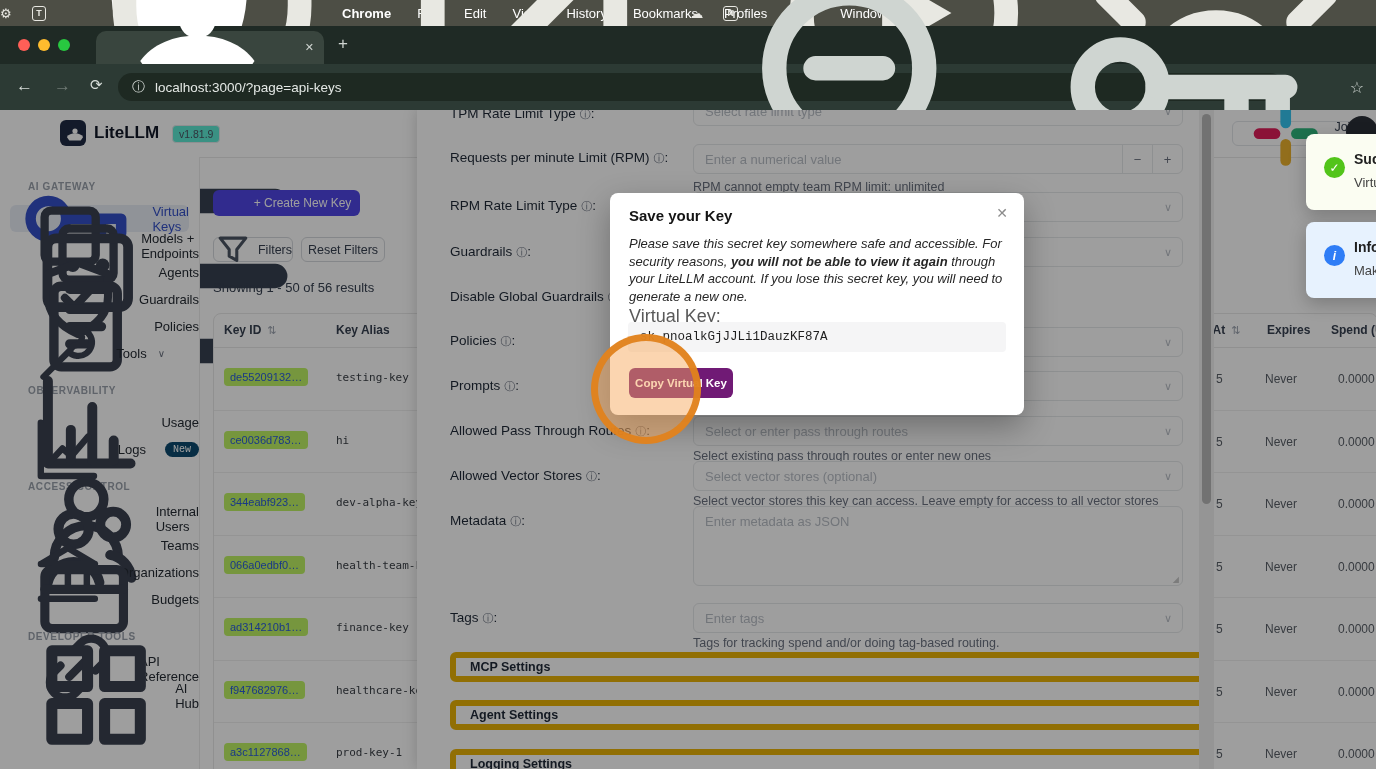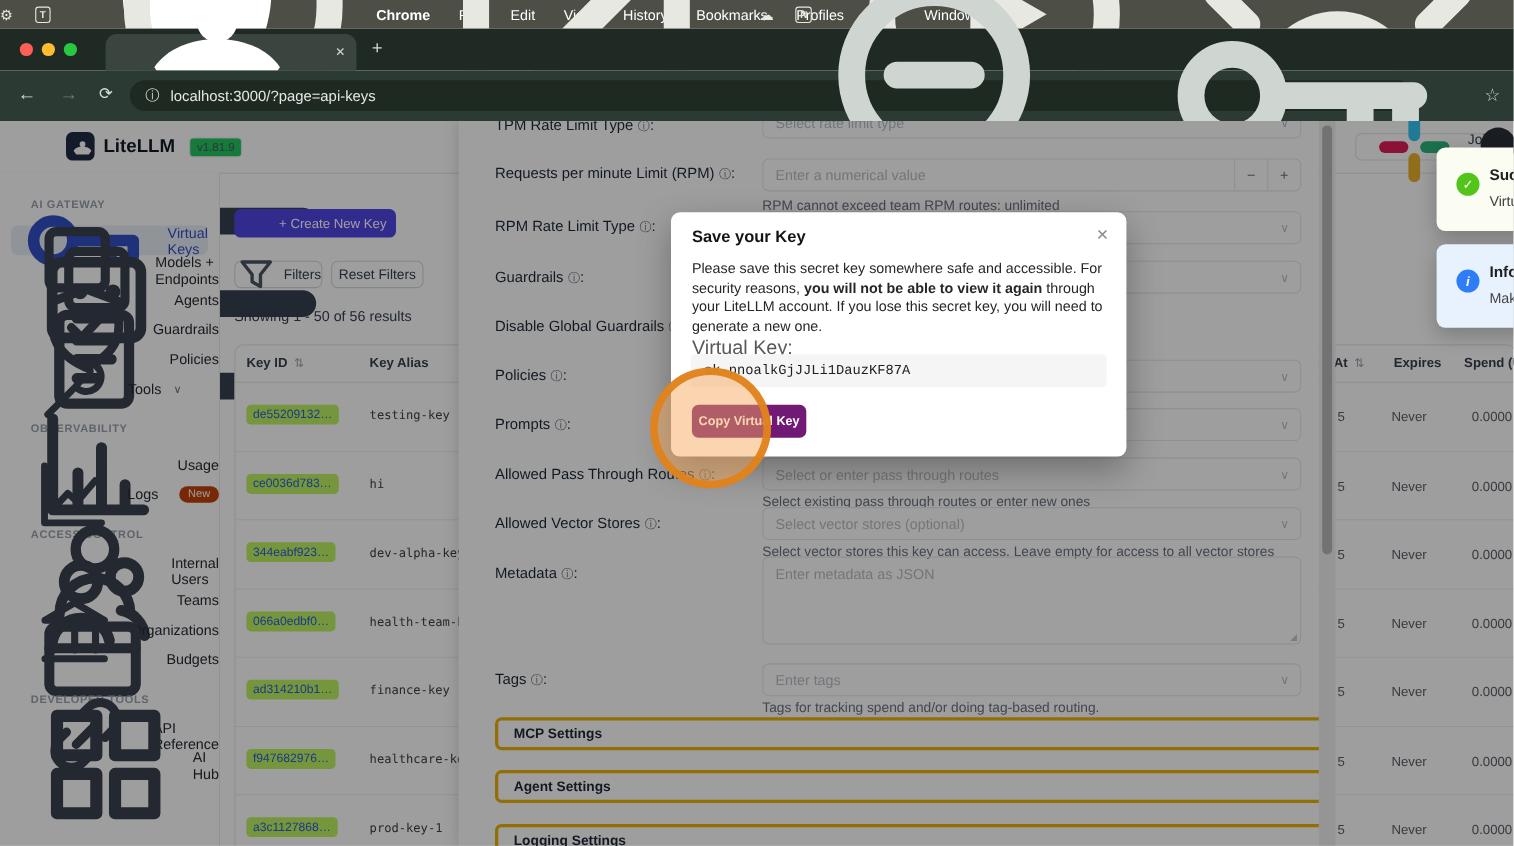--- a/index.html
+++ b/index.html
@@ -30,35 +30,35 @@
   .ub-right svg{width:16px;height:16px;display:block;}
   
   .page{position:absolute;left:0;top:110px;width:1376px;height:659px;background:#fff;overflow:hidden;}
   .pg-header{position:absolute;left:0;top:0;width:1376px;height:47px;border-bottom:1px solid #e8e8e8;background:#fff;}
   .hamb{position:absolute;left:24px;top:16px;color:#374151;}
   .hamb svg{width:16px;height:16px;}
   .logo-sq{position:absolute;left:60px;top:10px;width:26px;height:26px;border-radius:6px;background:#1f2a44;}
   .logo-sq svg{width:22px;height:22px;margin:2px;}
   .logo-txt{position:absolute;left:94px;top:13px;font-size:17px;font-weight:bold;color:#111827;}
   .ver{position:absolute;left:172px;top:15px;font-size:10.5px;color:#4b5563;border:1px solid #e5e7eb;
-    background:#22c55e;border-radius:4px;padding:2px 6px;}
+    background:#5eead4;border-radius:4px;padding:2px 6px;}
   .slack-btn{position:absolute;left:1232px;top:11px;height:25px;border:1px solid #e2e5e9;border-radius:6px;
     background:#fff;display:flex;align-items:center;gap:6px;padding:0 10px;font-size:12.5px;color:#374151;box-sizing:border-box;}
   .slack-btn svg{width:13px;height:13px;}
   .avatar{position:absolute;left:1346px;top:6px;width:32px;height:32px;border-radius:50%;background:#2b3038;}
   
   .sidebar{position:absolute;left:0;top:47px;width:200px;height:612px;background:#fff;border-right:1px solid #ececec;box-sizing:border-box;}
   .sb-label{margin:18px 0 13px 28px;font-size:10px;font-weight:bold;letter-spacing:.6px;color:#9aa1ab;}
   .sb-label:first-child{margin-top:24px;}
   .sb-item{height:27px;display:flex;align-items:center;gap:11px;padding-left:28px;font-size:13px;color:#252b33;}
   .sb-item svg{width:14px;height:14px;flex:none;color:#3a4150;}
   .sb-item.active{margin:0 10px;padding-left:2px;background:#e9eef6;border-radius:6px;color:#3450c8;}
   .sb-item.active svg{color:#3450c8;}
   .sb-chev{margin-left:auto;margin-right:34px;font-size:10px;color:#6b7280;}
-  .badge-new{margin-left:8px;background:#c2410c;color:#fff;font-size:10px;border-radius:9px;padding:2px 8px;}
+  .badge-new{margin-left:8px;background:#0c4a6e;color:#fff;font-size:10px;border-radius:9px;padding:2px 8px;font-family:Liberation Mono, monospace;}
   
   .btn-primary{position:absolute;left:213px;top:80px;width:115px;height:26px;background:#4f46e5;border-radius:6px;
     color:#fff;font-size:12px;display:flex;align-items:center;justify-content:center;padding-left:32px;}
   .btn-ghost{position:absolute;top:127px;height:25px;border:1px solid #d6d9dd;border-radius:6px;background:#fff;
     display:flex;align-items:center;justify-content:center;gap:6px;font-size:12.5px;color:#374151;box-sizing:border-box;}
   .btn-ghost svg{width:12px;height:12px;color:#4b5563;}
   .showing{position:absolute;left:213px;top:170px;font-size:13px;color:#374151;}
   .tcard{position:absolute;left:213px;top:203px;width:1163px;height:456px;background:#fff;border:1px solid #e8e8e8;border-radius:8px 8px 0 0;}
   .thead{position:absolute;left:0;top:0;width:100%;height:34px;border-bottom:1px solid #e8e8e8;box-sizing:border-box;}
   .th{position:absolute;top:9px;font-size:12px;font-weight:bold;color:#374151;white-space:nowrap;}
@@ -77,33 +77,33 @@
     box-sizing:border-box;display:flex;align-items:center;background:#fff;}
   .ph{color:#b9bec6;font-size:13px;margin-left:11px;white-space:nowrap;}
   .fchev{margin-left:auto;margin-right:10px;color:#b9bec6;font-size:11px;}
   .fhelp{position:absolute;left:276px;font-size:12.5px;color:#6b7280;white-space:nowrap;}
   .step{display:flex;margin-left:auto;height:100%;}
   .step span{width:29px;border-left:1px solid #e6e8ea;display:flex;align-items:center;justify-content:center;
     color:#6b7280;font-size:13px;}
   .ftext{position:absolute;left:276px;width:490px;height:80px;border:1px solid #e6e8ea;border-radius:6px;box-sizing:border-box;}
   .ftext .ph{position:absolute;left:0;top:7px;}
   .fresize{position:absolute;right:3px;bottom:1px;font-size:8px;color:#c8c8c8;}
-  .fsec{position:absolute;left:33px;width:885px;height:30px;border:3px solid #eab308;border-radius:6px;
+  .fsec{position:absolute;left:33px;width:885px;height:30px;border:6px solid #eab308;border-radius:6px;
     box-sizing:border-box;display:flex;align-items:center;background:#fff;}
   .fsec b{font-size:12.5px;color:#1f2937;margin-left:14px;}
   .fsec .fchev{margin-right:14px;color:#6b7280;}
   .sbar{position:absolute;left:1199px;top:0;width:15px;height:659px;background:#f1f1f1;z-index:3;}
   .sthumb{position:absolute;left:3px;top:4px;width:9px;height:390px;background:#b9b9b9;border-radius:5px;}
   
   .overlay{position:absolute;left:0;top:0;width:1376px;height:659px;background:rgba(0,0,0,.38);z-index:10;}
   .modal{position:absolute;left:610px;top:83px;width:414px;height:222px;background:#fff;border-radius:8px;
     box-shadow:0 12px 32px rgba(0,0,0,.3);z-index:20;}
   .m-title{position:absolute;left:19px;top:14px;font-size:15px;font-weight:bold;color:#141414;}
   .m-close{position:absolute;right:16px;top:12px;font-size:14px;color:#8c8c8c;}
-  .m-body{position:absolute;left:19px;top:42px;width:378px;font-size:13px;line-height:17.5px;color:#262626;}
+  .m-body{position:absolute;left:19px;top:42px;width:378px;font-size:13px;line-height:17.5px;color:#262626;font-style:italic;}
   .m-vkl{position:absolute;left:19px;top:113px;font-size:18px;color:#595959;}
   .m-key{position:absolute;left:18px;top:129px;width:378px;height:30px;background:#f5f5f6;border-radius:4px;
     display:flex;align-items:center;}
   .m-key span{margin-left:12px;font-family:Liberation Mono, monospace;font-size:12.5px;color:#1f1f1f;}
   .m-copy{position:absolute;left:19px;top:175px;width:104px;height:30px;background:#701a75;border-radius:6px;
     color:#fff;font-size:11.5px;font-weight:bold;display:flex;align-items:center;justify-content:center;}
   .toast{position:absolute;left:1306px;width:150px;height:76px;border-radius:8px;box-shadow:0 6px 18px rgba(0,0,0,.22);z-index:30;overflow:hidden;}
   .toast.ok{top:24px;background:#fbfdf2;}
   .toast.info{top:112px;background:#e7f2fe;}
   .t-ico{position:absolute;left:18px;top:23px;width:21px;height:21px;border-radius:50%;color:#fff;
@@ -460,21 +460,21 @@
 
     <span class="flabel" style="top:40px;">
       <span>Requests per minute Limit (RPM)</span><span class="finfo">ⓘ</span><span>:</span></span>
     <div class="fctl" style="top:34px;">
       <span class="ph">Enter a numerical value</span>
       <span class="step">
           <span>−</span>
           <span>+</span>
         </span>
       </div>
-    <span class="fhelp" style="top:70px;">RPM cannot exceed team RPM routes: unlimited</span>
+    <span class="fhelp" style="top:70px;">RPM cannot empty team RPM limit: unlimited</span>
 
     <span class="flabel" style="top:88px;">
       <span>RPM Rate Limit Type</span><span class="finfo">ⓘ</span><span>:</span></span>
     <div class="fctl" style="top:82px;">
       <span class="fchev">∨</span>
       </div>
 
     <span class="flabel" style="top:134px;">
       <span>Guardrails</span><span class="finfo">ⓘ</span><span>:</span></span>
     <div class="fctl" style="top:127px;">

